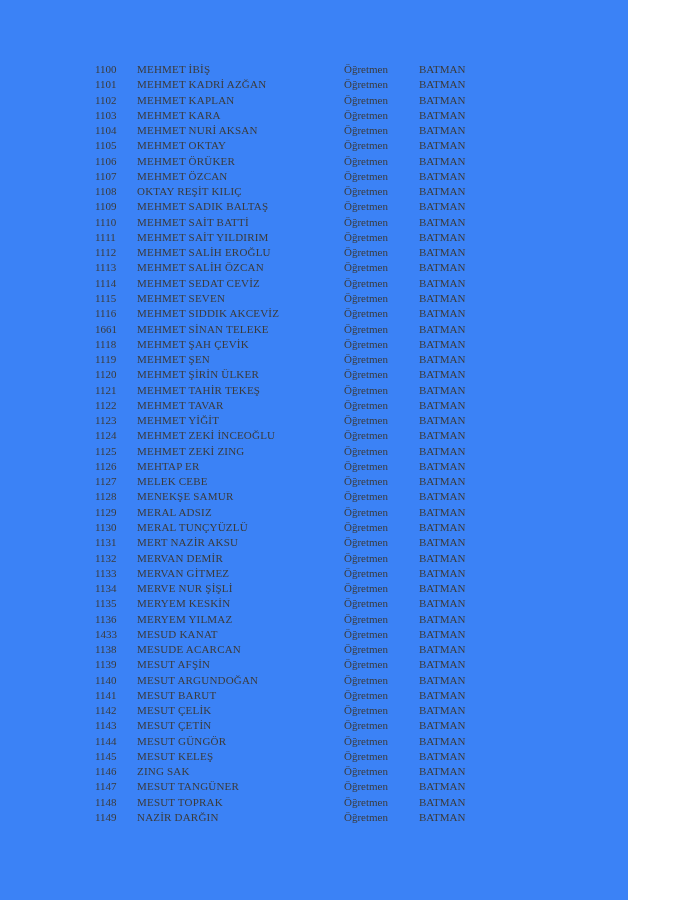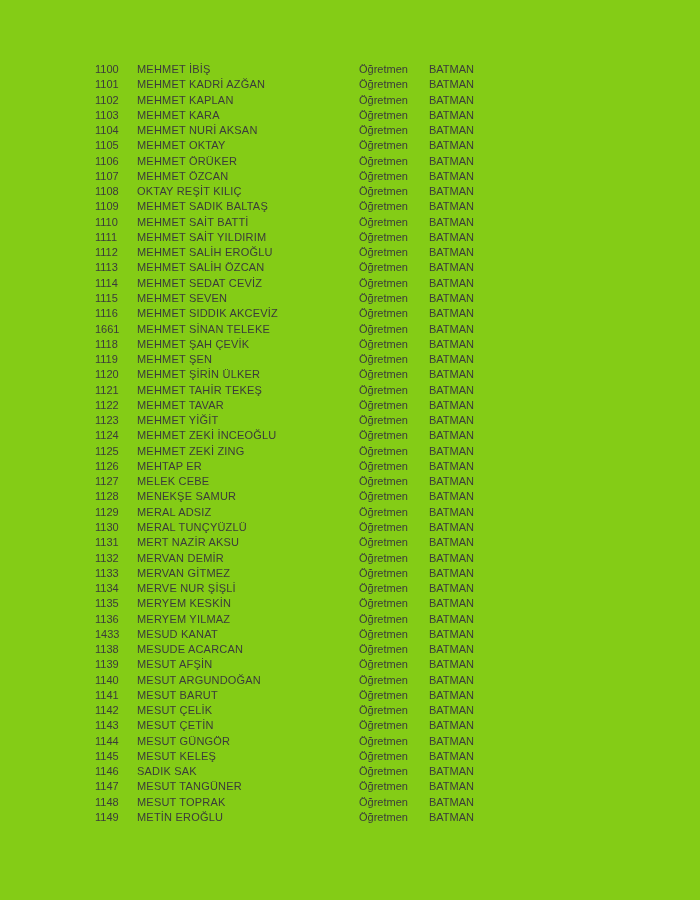--- a/index.html
+++ b/index.html
@@ -2,25 +2,25 @@
 <html><head>
 <meta charset="utf-8">
 <style>
   html, body {
     margin: 0;
     padding: 0;
     background: #ffffff;
   }
   .page {
     position: relative;
-    width: 700px;
+    width: 628px;
     height: 900px;
-    background: #84cc16;
+    background: #3b82f6;
     overflow: hidden;
-    font-family: Liberation Sans, sans-serif;
+    font-family: Liberation Serif, serif;
   }
   .list {
     position: absolute;
     left: 95px;
     top: 62px;
     width: 380px;
   }
   .row {
     position: relative;
     height: 15.28px;
@@ -28,22 +28,22 @@
     font-size: 11px;
     color: #3b3b3b;
     white-space: nowrap;
   }
   .row .cell {
     position: absolute;
     top: 0;
   }
   .row .no       { left: 0; }
   .row .name     { left: 42px; letter-spacing: 0.2px; }
-  .row .role     { left: 264px; }
-  .row .province { left: 334px; }
+  .row .role     { left: 249px; }
+  .row .province { left: 324px; }
 </style>
 </head>
 <body>
 
 <div class="page">
   <div class="list" id="name-list">
   <div class="row">
     <span class="cell no">1100</span>
     <span class="cell name">MEHMET İBİŞ</span>
     <span class="cell role">Öğretmen</span>
@@ -360,39 +360,39 @@
 
   <div class="row">
     <span class="cell no">1145</span>
     <span class="cell name">MESUT KELEŞ</span>
     <span class="cell role">Öğretmen</span>
     <span class="cell province">BATMAN</span>
   </div>
 
   <div class="row">
     <span class="cell no">1146</span>
-    <span class="cell name">SADIK SAK</span>
+    <span class="cell name">ZING SAK</span>
     <span class="cell role">Öğretmen</span>
     <span class="cell province">BATMAN</span>
   </div>
 
   <div class="row">
     <span class="cell no">1147</span>
     <span class="cell name">MESUT TANGÜNER</span>
     <span class="cell role">Öğretmen</span>
     <span class="cell province">BATMAN</span>
   </div>
 
   <div class="row">
     <span class="cell no">1148</span>
     <span class="cell name">MESUT TOPRAK</span>
     <span class="cell role">Öğretmen</span>
     <span class="cell province">BATMAN</span>
   </div>
 
   <div class="row">
     <span class="cell no">1149</span>
-    <span class="cell name">METİN EROĞLU</span>
+    <span class="cell name">NAZİR DARĞIN</span>
     <span class="cell role">Öğretmen</span>
     <span class="cell province">BATMAN</span>
   </div>
 </div>
 </div>
 
 </body></html>

